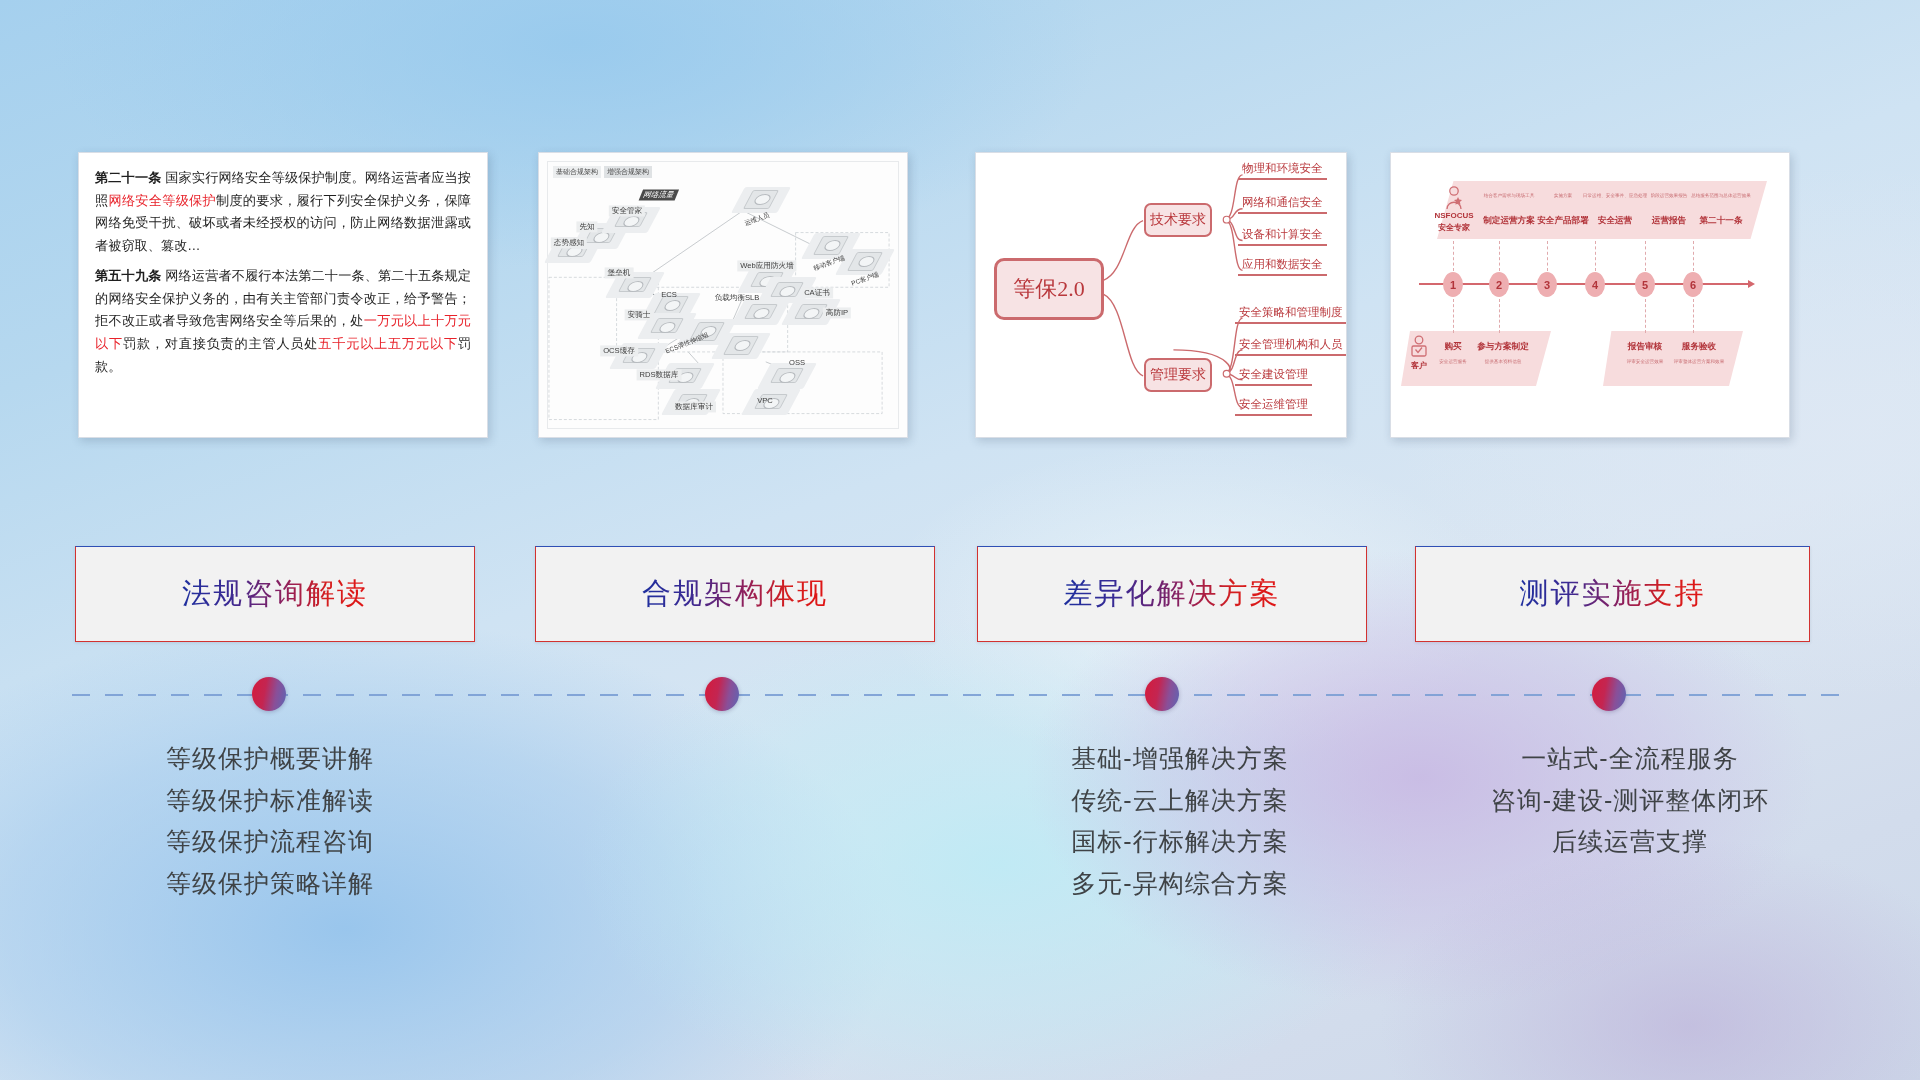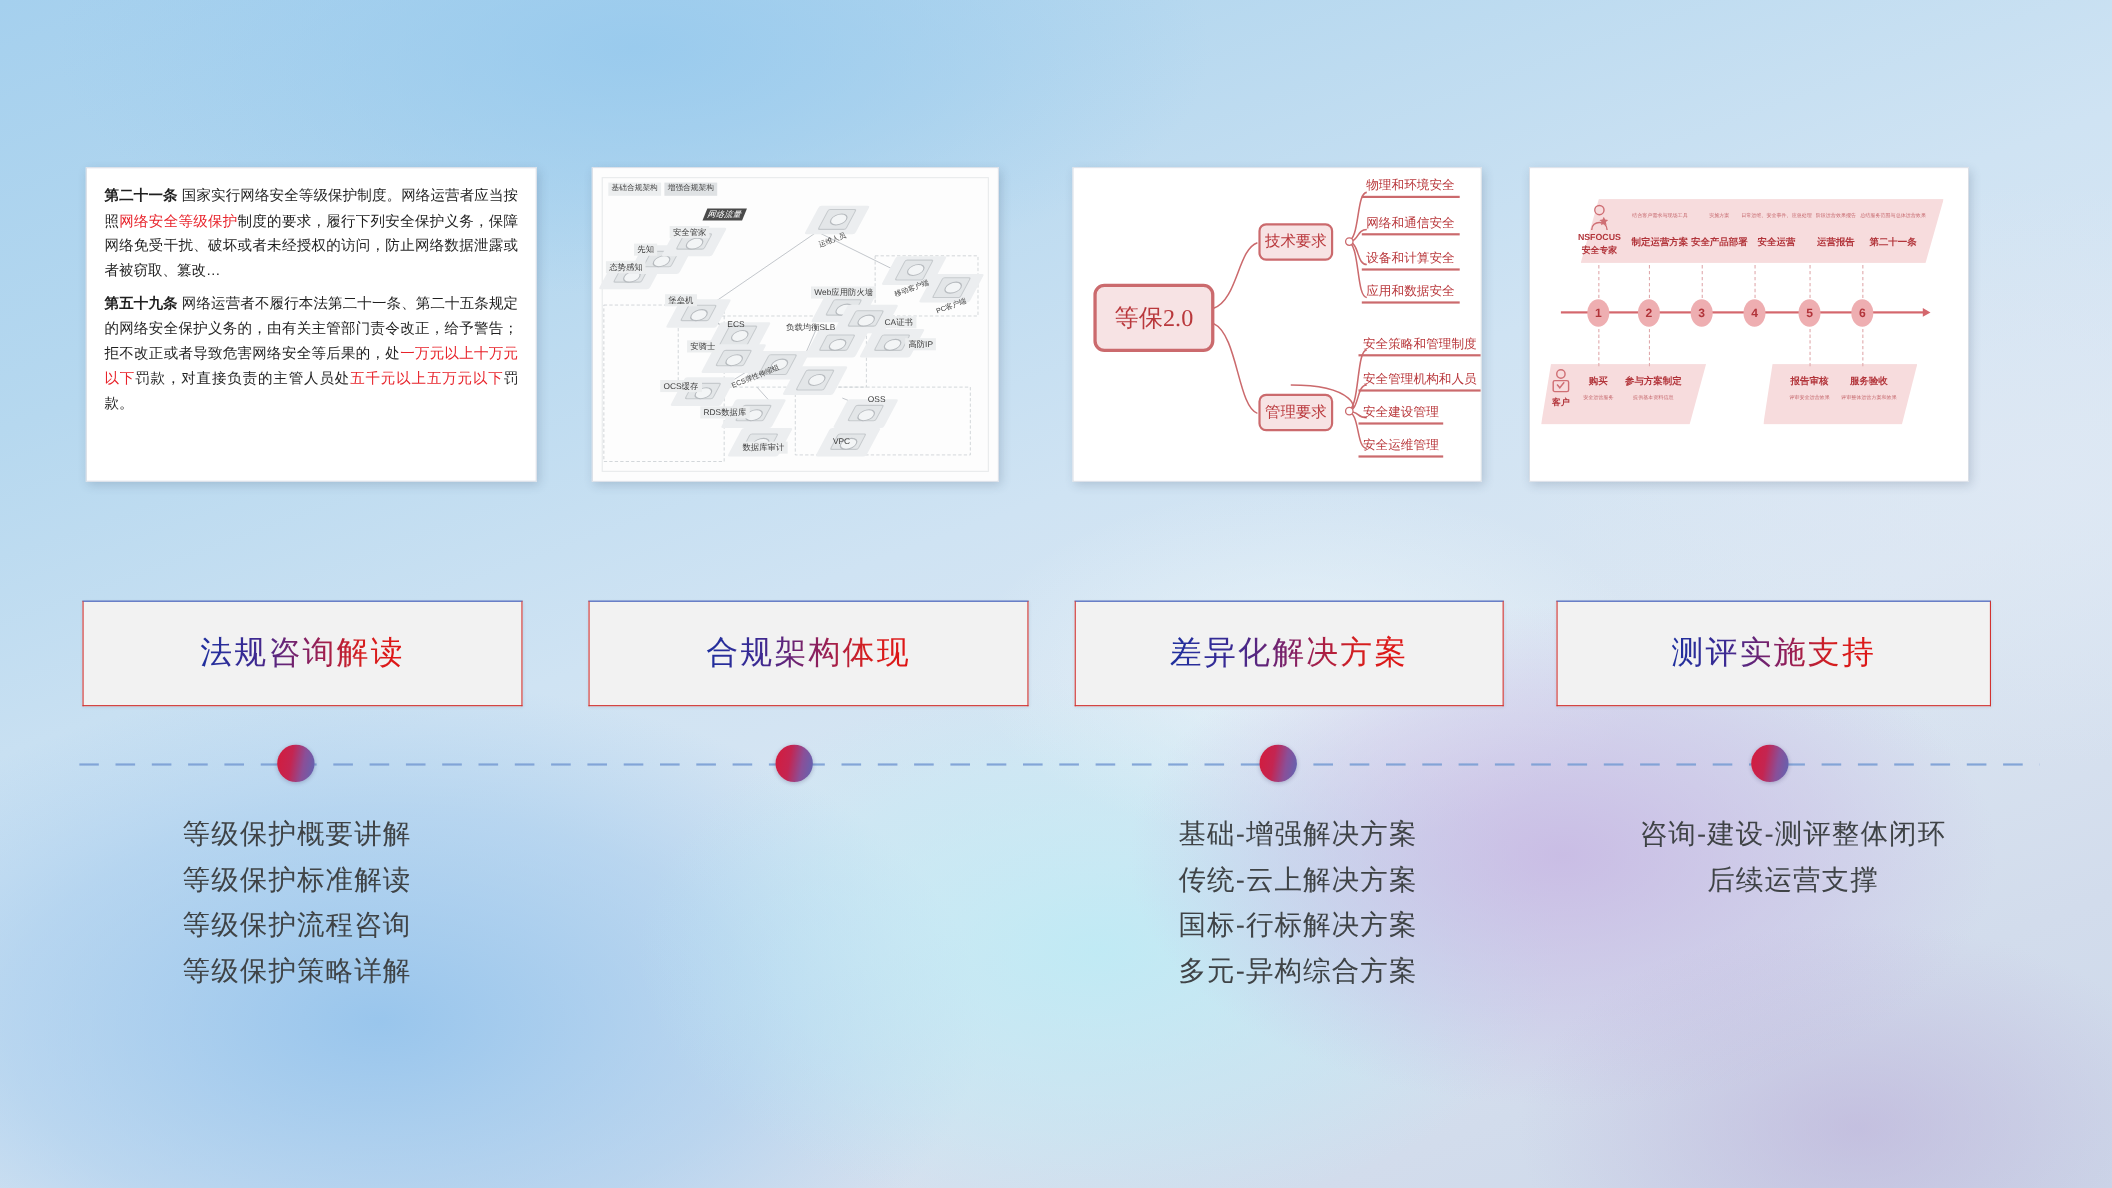--- a/index.html
+++ b/index.html
@@ -507,18 +507,19 @@
       <li>等级保护流程咨询</li>
       <li>等级保护策略详解</li>
     </ul>
     <ul class="col k3">
       <li>基础-增强解决方案</li>
       <li>传统-云上解决方案</li>
       <li>国标-行标解决方案</li>
       <li>多元-异构综合方案</li>
     </ul>
     <ul class="col k4">
+      <li>一站式-全流程服务</li>
       <li>咨询-建设-测评整体闭环</li>
       <li>后续运营支撑</li>
     </ul>
   </div>
 
 </div>
 
 </body></html>

